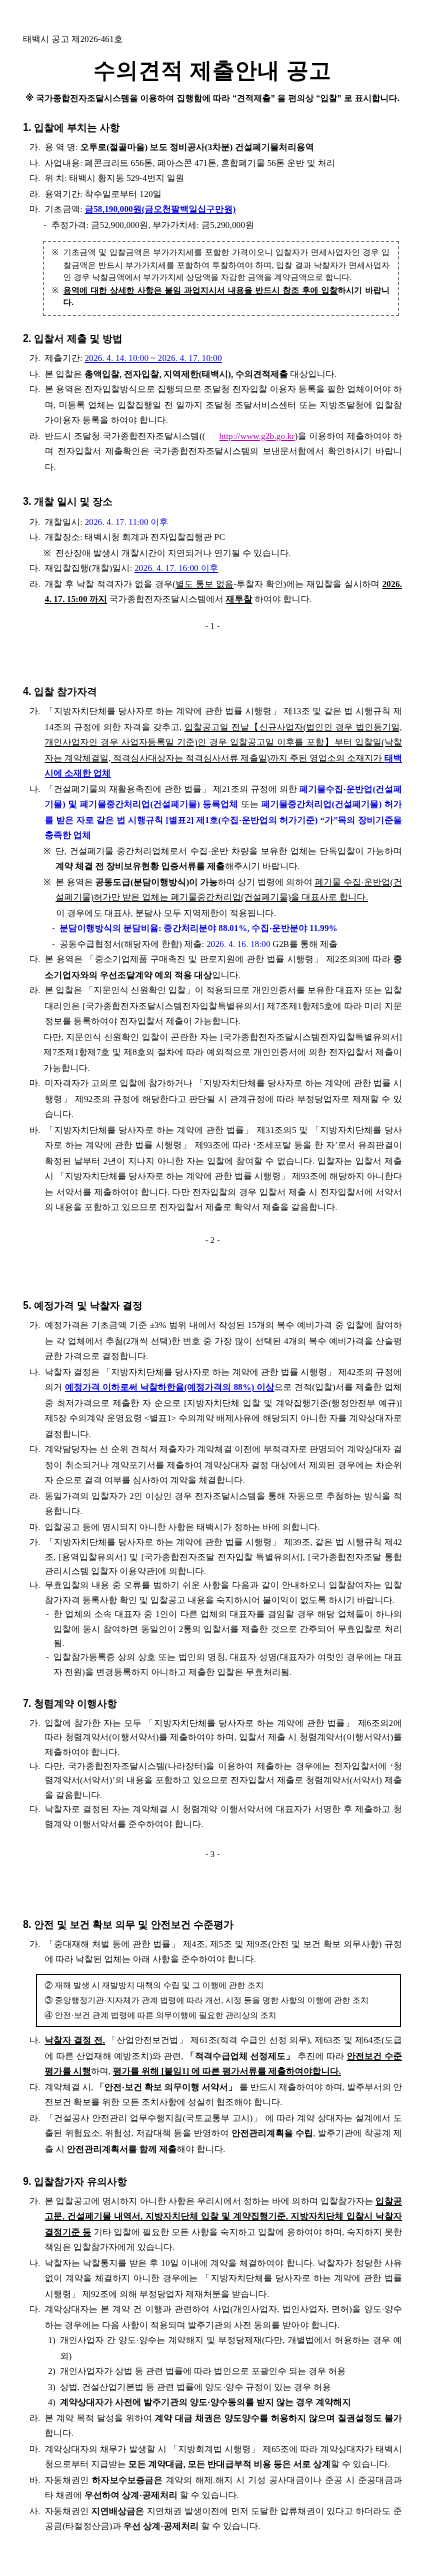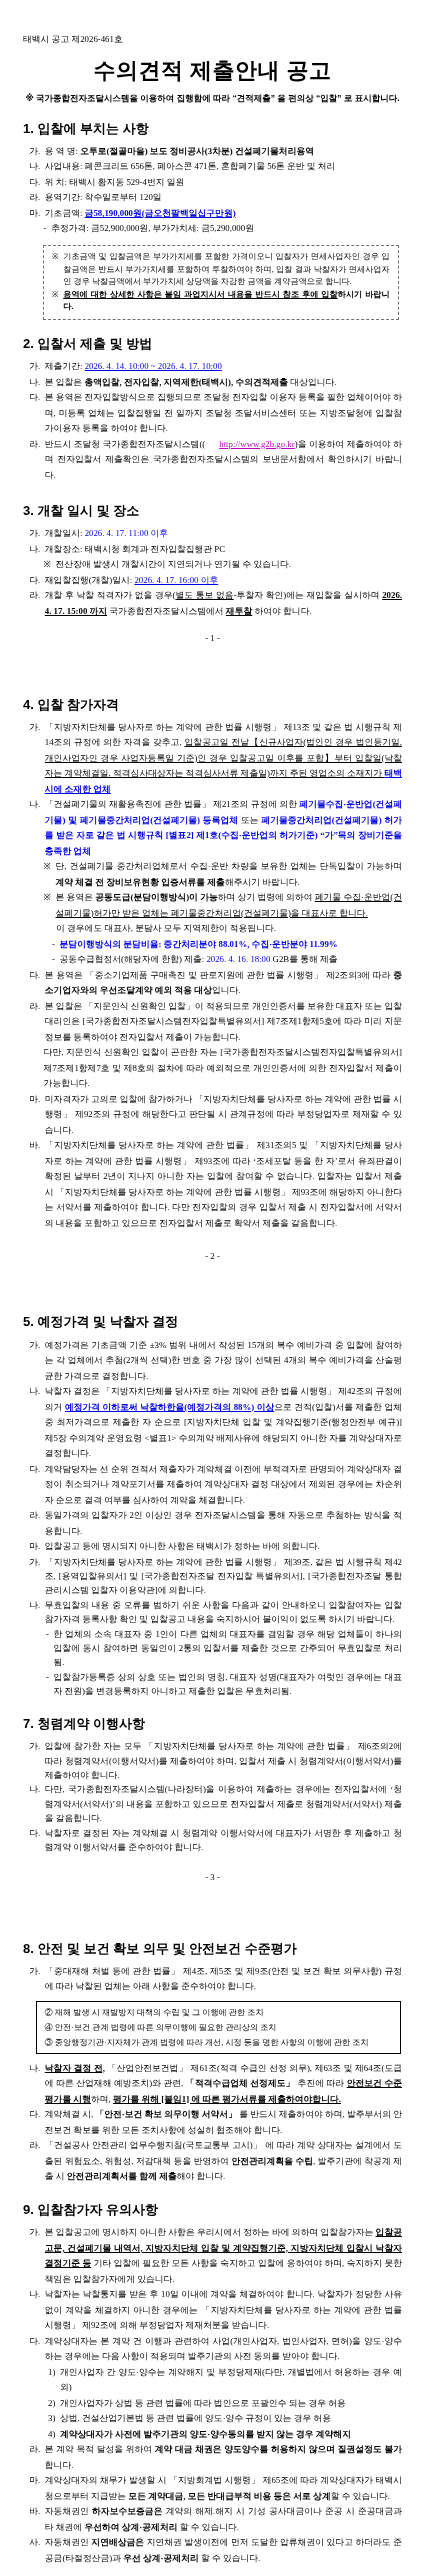--- a/index.html
+++ b/index.html
@@ -15,21 +15,21 @@
     font-family:"Liberation Sans","DejaVu Sans",sans-serif;
     font-weight:800;font-size:22px;letter-spacing:0.5px;
     text-align:center;margin-top:12.4px;line-height:1.2;
   }
   .subtitle{
     font-family:"Liberation Sans","DejaVu Sans",sans-serif;
     font-weight:bold;font-size:8.5px;text-align:center;margin-top:9.3px;line-height:1.4;
   }
   .h{
     font-family:"Liberation Sans","DejaVu Sans",sans-serif;
-    font-weight:bold;font-size:13px;margin:15.5px 0 6.2px 0;line-height:1.3;
+    font-weight:bold;font-size:10px;margin:15.5px 0 6.2px 0;line-height:1.3;
   }
   .p{display:flex;margin-left:6.2px;font-size:8.8px;}
   .p .lb{white-space:pre;margin-right:4.6px;}
   .p .tx{flex:1;text-align:justify;}
   .pg{text-align:center;font-size:8.8px;line-height:13.4px;}
   .dbox{
     border:0.5px dashed #707070;margin:8.2px 3.1px 3.1px 19.6px;
     padding:5.2px 8.2px;font-size:8.2px;
   }
   .dbox .p{margin-left:0;font-size:8.2px;}
@@ -228,22 +228,22 @@
       </div>
       <div class="pg" style="margin-top: 16.5px;">- 3 -</div>
       <div style="height: 41px;"></div>
       <div class="h">8. 안전 및 보건 확보 의무 및 안전보건 수준평가</div>
       <div class="p" style="line-height: 15.5px;">
         <span class="lb">가.</span>
         <span class="tx"><span>「중대재해 처벌 등에 관한 법률」 제4조, 제5조 및 제9조(안전 및 보건 확보 의무사항) 규정에 따라 낙찰된 업체는 아래 사항을 준수하여야 합니다.</span></span>
       </div>
       <div class="sbox">
         <div class="ln">② 재해 발생 시 재발방지 대책의 수립 및 그 이행에 관한 조치</div>
+        <div class="ln">③ 중앙행정기관·지자체가 관계 법령에 따라 개선, 시정 등을 명한 사항의 이행에 관한 조치</div>
         <div class="ln">④ 안전·보건 관계 법령에 따른 의무이행에 필요한 관리상의 조치</div>
-        <div class="ln">③ 중앙행정기관·지자체가 관계 법령에 따라 개선, 시정 등을 명한 사항의 이행에 관한 조치</div>
       </div>
       <div class="p" style="line-height: 15.5px;">
         <span class="lb">나.</span>
         <span class="tx"><span class="b u">낙찰자 결정 전,</span><span> 「산업안전보건법」 제61조(적격 수급인 선정 의무), 제63조 및 제64조(도급에 따른 산업재해 예방조치)와 관련, </span><span class="b">「적격수급업체 선정제도」</span><span> 추진에 따라 </span><span class="b u">안전보건 수준평가를 시행</span><span>하며, </span><span class="b u">평가를 위해 [붙임1] 에 따른 평가서류를  제출하여야합니다.</span></span>
       </div>
       <div class="p" style="line-height: 15.5px;">
         <span class="lb">다.</span>
         <span class="tx"><span>계약체결 시, </span><span class="b">「안전·보건 확보 의무이행 서약서」</span><span> 를 반드시 제출하여야 하며, 발주부서의 안전보건 확보를 위한 모든 조치사항에 성실히 협조해야 합니다.</span></span>
       </div>
       <div class="p" style="line-height: 15.5px;">

